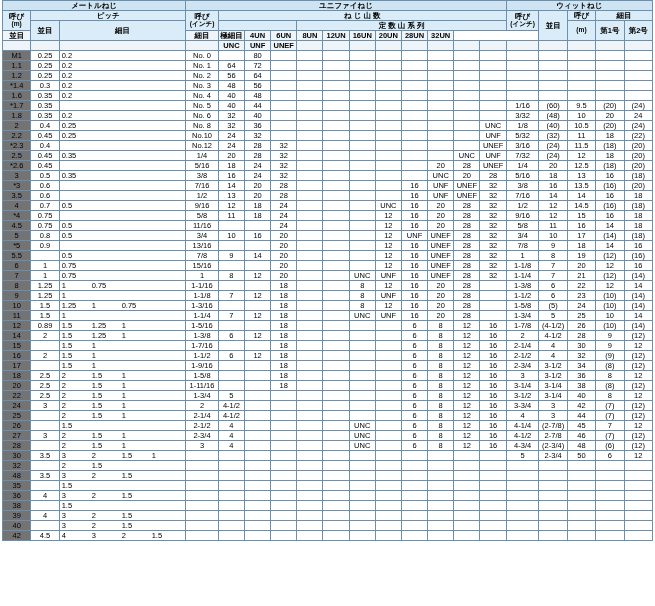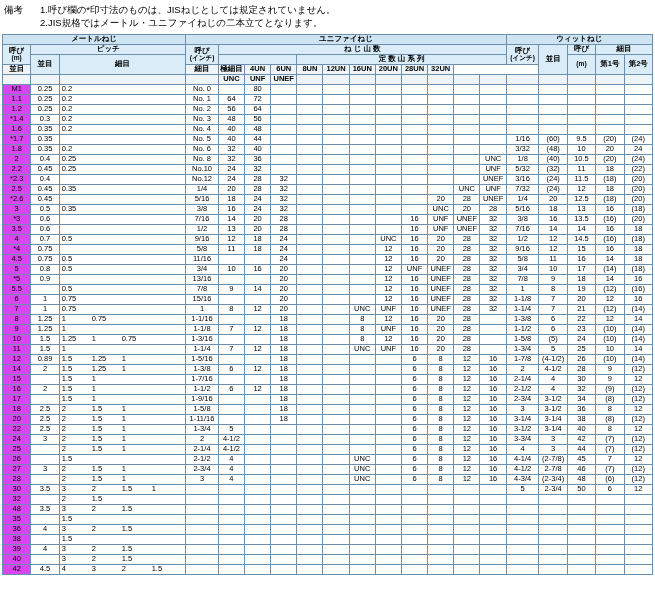--- a/index.html
+++ b/index.html
@@ -51,35 +51,28 @@
   .hdr-blue{background:#cfe4f3;}
   .hdr-blue2{background:#d9ecf7;}
   .hdr-grey{background:#eef4f8;}
   .grp{font-size:9px;}
   .sub{font-size:8px;}
   .small{font-size:6.6px;}
   .cell{font-size:7.2px;}
   .left{text-align:left;padding-left:2px;}
   .frac{font-size:6.6px;}
   .rowh{height:9.3px;}
-  .namecol{background:#d946ef;}
+  .namecol{background:#737373;}
 </style>
 </head>
 <body>
 
 <div class="page">
 
 
-  <div class="notes">
-    <div class="lbl">備考</div>
-    <div class="body">
-      <div>1.呼び欄の*印寸法のものは、JISねじとしては規定されていません。</div>
-      <div>2.JIS規格ではメートル・ユニファイねじの二本立てとなります。</div>
-    </div>
-  </div>
 
   <table class="main">
     <colgroup>
       <col style="width:26px">
         <col style="width:26px">
         <col style="width:116px">
       <col style="width:30px">
       <col style="width:24px">
         <col style="width:24px">
         <col style="width:24px">

